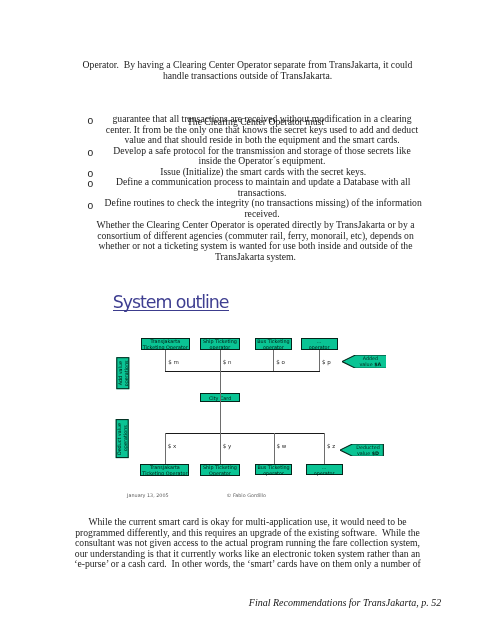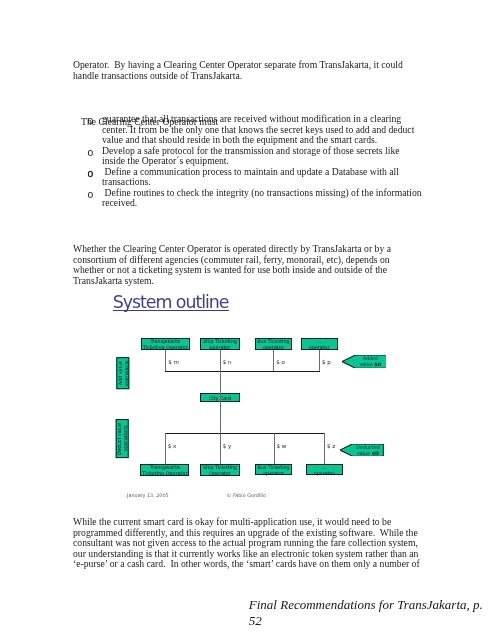--- a/index.html
+++ b/index.html
@@ -1,21 +1,21 @@
 <!DOCTYPE html>
 <html><head>
 <meta charset="utf-8">
 <style>
   html,body{margin:0;padding:0;}
   body{width:495px;height:640px;background:#ffffff;
        font-family:"Liberation Serif",serif;color:#1c1c1c;}
   .page{position:relative;width:495px;height:640px;overflow:hidden;background:#fff;}
 
   
-  .blk{position:absolute;font-size:9.7px;line-height:10.55px;text-align:left;
+  .blk{position:absolute;font-size:9.7px;line-height:10.55px;text-align:center;
        color:#1c1c1c;}
   .blk p{margin:0;white-space:pre-wrap;}
   .lead{left:73px;width:349px;}
 
   
   ul.bul{list-style:none;margin:0;padding:0;}
   ul.bul li{position:relative;padding-left:14px;margin:0;}
   ul.bul li > span:last-child{white-space:pre-wrap;}
   .bmark{position:absolute;left:-0.8px;top:2.2px;font-family:"Liberation Mono",monospace;font-size:10.4px;line-height:10.4px;}
 
@@ -32,46 +32,46 @@
         font-family:"DejaVu Sans",sans-serif;font-size:4.85px;line-height:6px;
         color:#011a11;text-align:center;display:flex;align-items:center;
         justify-content:center;box-sizing:border-box;overflow:visible;}
   .vnode{writing-mode:vertical-rl;transform:rotate(180deg);}
   .lbl{position:absolute;font-family:"DejaVu Sans",sans-serif;font-size:5.5px;line-height:6px;color:#2a2a2a;white-space:nowrap;}
   .ln{position:absolute;background:#1a1a1a;}
   .lnv{position:absolute;background:#6d6d6d;}
   .sl-foot{position:absolute;font-family:"DejaVu Sans",sans-serif;font-size:4.85px;line-height:6px;color:#5b5b5b;white-space:nowrap;}
 
   
-  .runfoot{position:absolute;font-style:italic;font-size:13px;color:#151515;}
+  .runfoot{position:absolute;font-style:italic;font-size:10px;color:#151515;}
 </style>
 </head>
 <body>
 
 <div class="page">
 
   <div class="blk lead" style="top:60.2px;">
     <p>Operator.  By having a Clearing Center Operator separate from TransJakarta, it could handle transactions outside of TransJakarta.</p>
   </div>
 
   <div class="blk lead" style="top:117px;margin-left:8px;">
     <p>The Clearing Center Operator must</p>
   </div>
 
   <div class="blk" id="bullets" style="left:88px;width:334px;top:114.0px;">
       <ul class="bul">
         <li><span class="bmark">o</span><span>guarantee that all transactions are received without modification in a clearing center. It from be the only one that knows the secret keys used to add and deduct value and that should reside in both the equipment and the smart cards.</span></li>
         <li><span class="bmark">o</span><span>Develop a safe protocol for the transmission and storage of those secrets like inside the Operator´s equipment.</span></li>
-        <li><span class="bmark">o</span></li>
+        <li><span class="bmark">o</span><span> Issue (Initialize) the smart cards with the secret keys.</span></li>
         <li><span class="bmark">o</span><span> Define a communication process to maintain and update a Database with all transactions.</span></li>
         <li><span class="bmark">o</span><span> Define routines to check the integrity (no transactions missing) of the information received.</span></li>
       </ul>
     </div>
 
-  <div class="blk lead" style="top:244px;">
+  <div class="blk lead" style="top:220px;margin-left:8px;">
     <p>Whether the Clearing Center Operator is operated directly by TransJakarta or by a consortium of different agencies (commuter rail, ferry, monorail, etc), depends on whether or not a ticketing system is wanted for use both inside and outside of the TransJakarta system.</p>
   </div>
 
   <div class="slide" style="left:98px;top:288px;width:300px;height:215px;">
     <div class="sl-title" style="left:14.8px;top:5.5px;"><span class="ul">System outline</span></div>
     <div class="title-rule" style="left:14.5px;top:21.5px;width:116px;"></div>
     <div id="diagram">
         <div class="ln" style="left: 67.25px; top: 83px; width: 154.75px; height: 0.9px;"></div>
         <div class="lnv" style="left: 67.25px; top: 61.8px; width: 0.9px; height: 21.2px;"></div>
         <div class="lnv" style="left: 121.9px; top: 62.3px; width: 0.9px; height: 20.7px;"></div>

